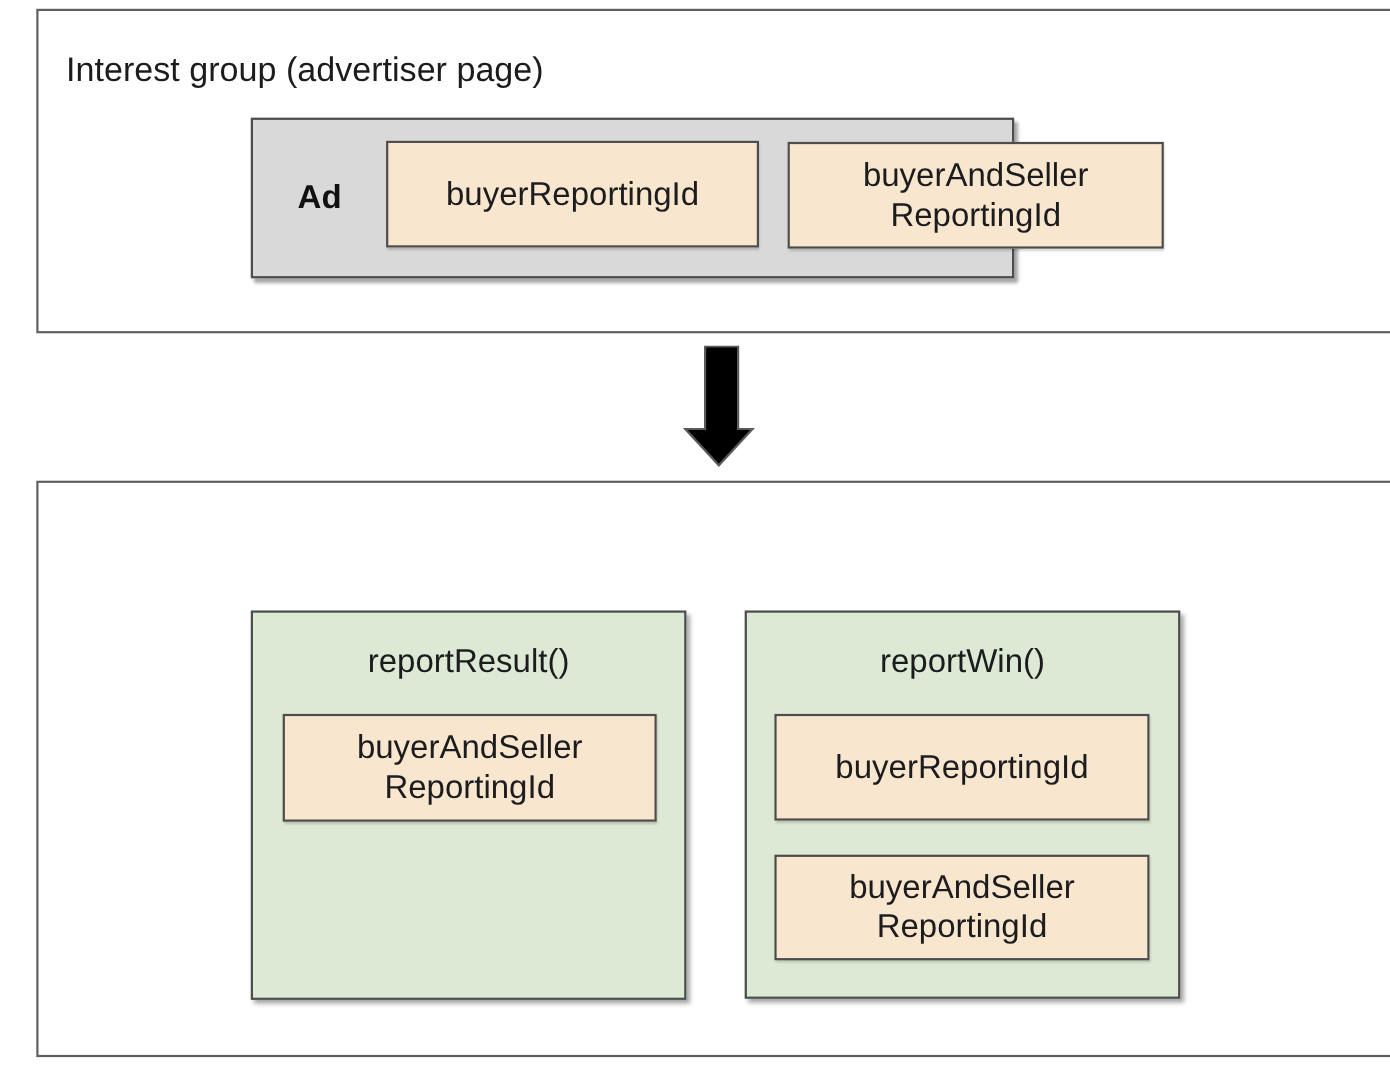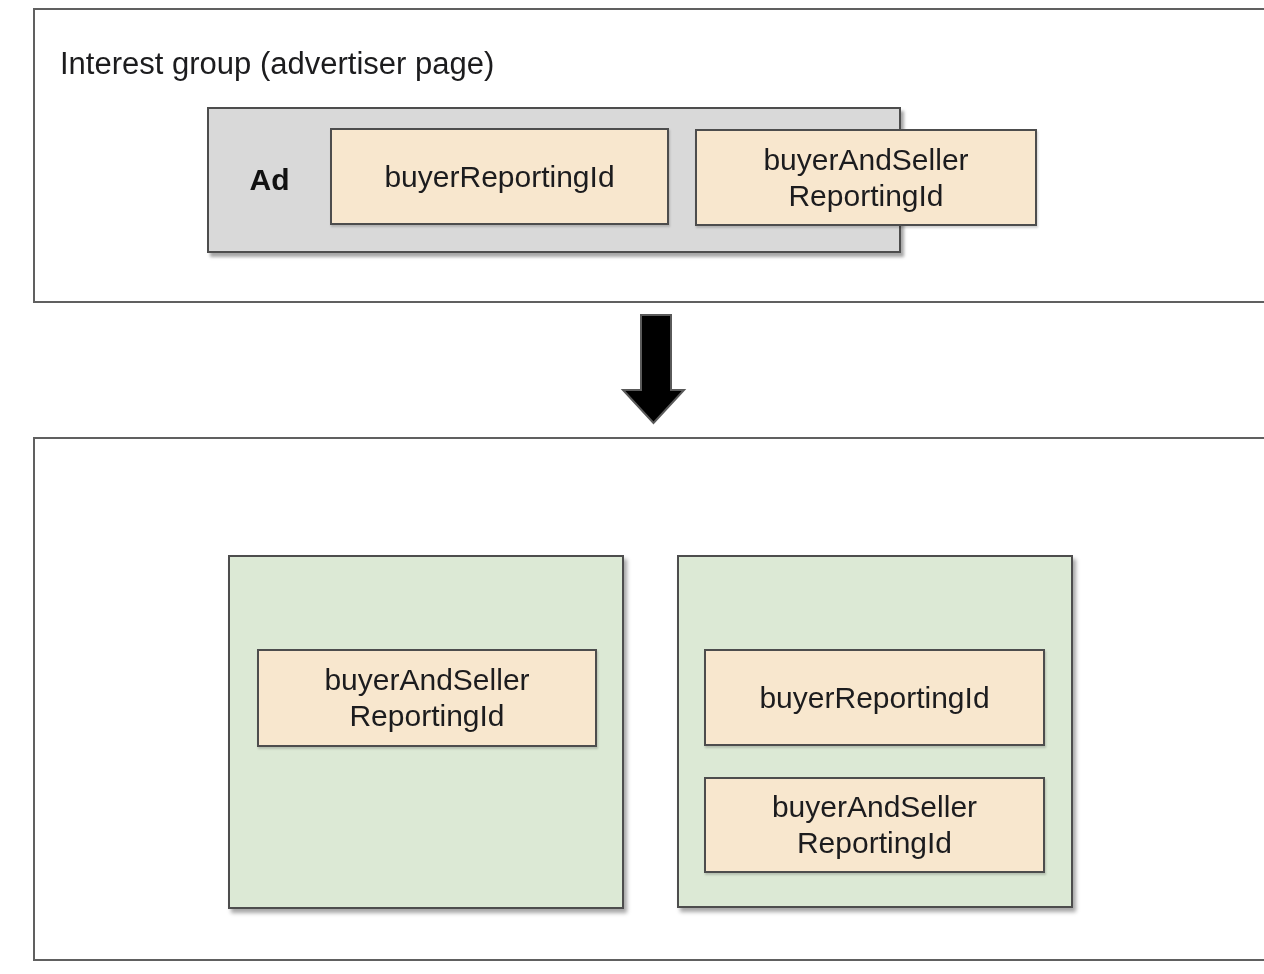--- a/index.html
+++ b/index.html
@@ -34,21 +34,21 @@
     font-size: 31px;
     font-weight: 400;
     line-height: 1.15;
     color: #1c1c1e;
     white-space: nowrap;
   }
   #auction .section-title { top: 28px; }
 
   .ad-box {
     position: absolute;
-    left: 172px;
+    left: 193px;
     top: 97px;
     width: 694px;
     height: 146px;
     box-sizing: border-box;
     background: var(--gray-fill, #D9D9D9);
     border: 2px solid var(--box-border, #4d4d4d);
     box-shadow: 3px 4px 3px rgba(0,0,0,0.35);
   }
   .ad-label {
     position: absolute;
@@ -145,27 +145,29 @@
     </div>
   </section>
 
   <svg class="arrow-svg" viewBox="0 0 68 112" aria-hidden="true">
     <polygon points="21,1 51,1 51,76 64,76 33.5,109 3,76 21,76"></polygon>
   </svg>
 
   <section class="outer-box" id="auction">
 
     <div class="fn-box fn-1">
+      <div class="fn-title">reportResult()</div>
       <div class="chip chip-rr-1">
         <span>buyerAndSeller</span>
         <span>ReportingId</span>
       </div>
     </div>
 
     <div class="fn-box fn-2">
+      <div class="fn-title">reportWin()</div>
       <div class="chip chip-rw-1">
         <span>buyerReportingId</span>
 
       </div>
       <div class="chip chip-rw-2">
         <span>buyerAndSeller</span>
         <span>ReportingId</span>
       </div>
     </div>
   </section>

